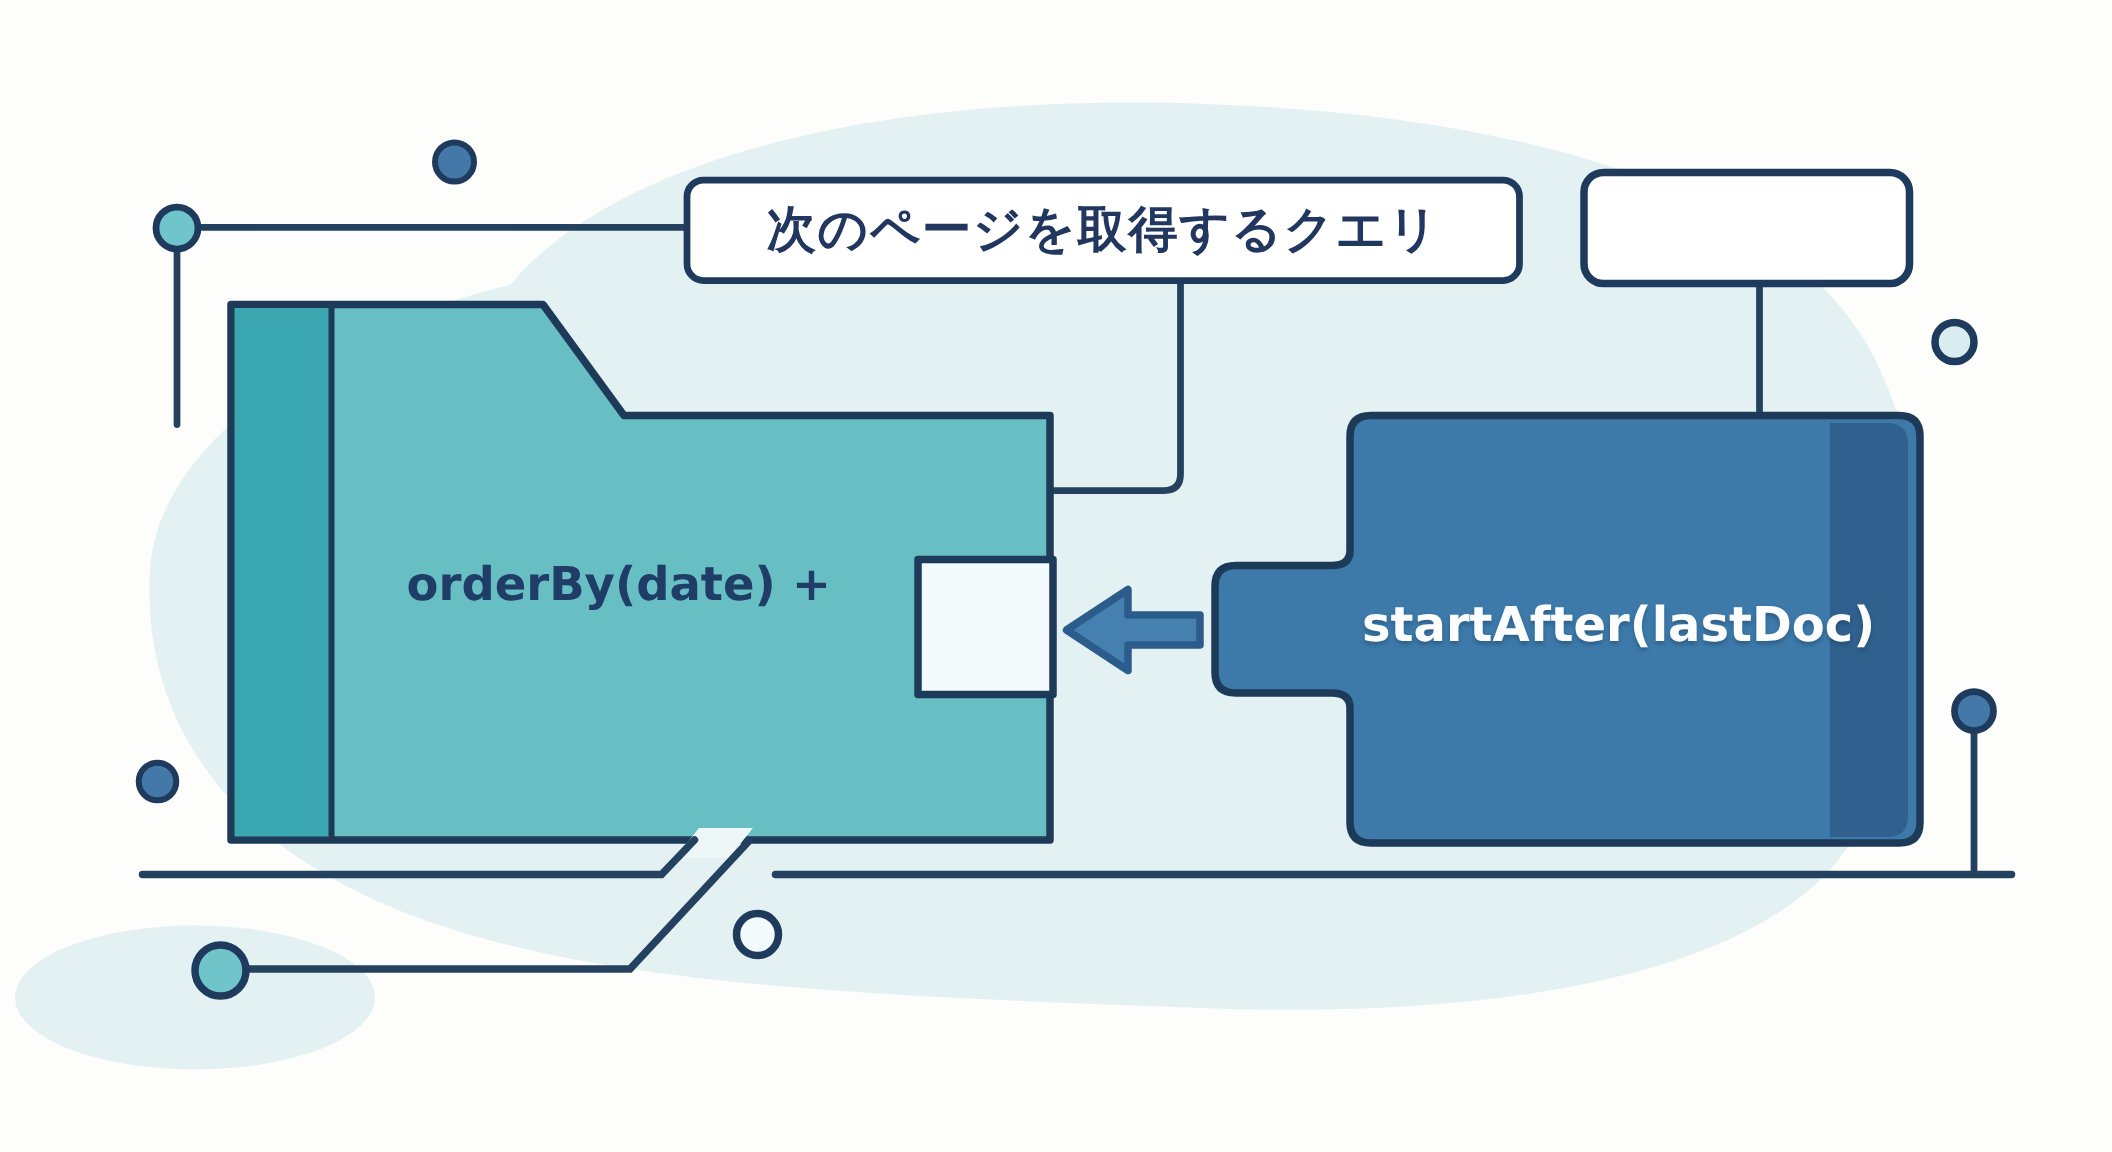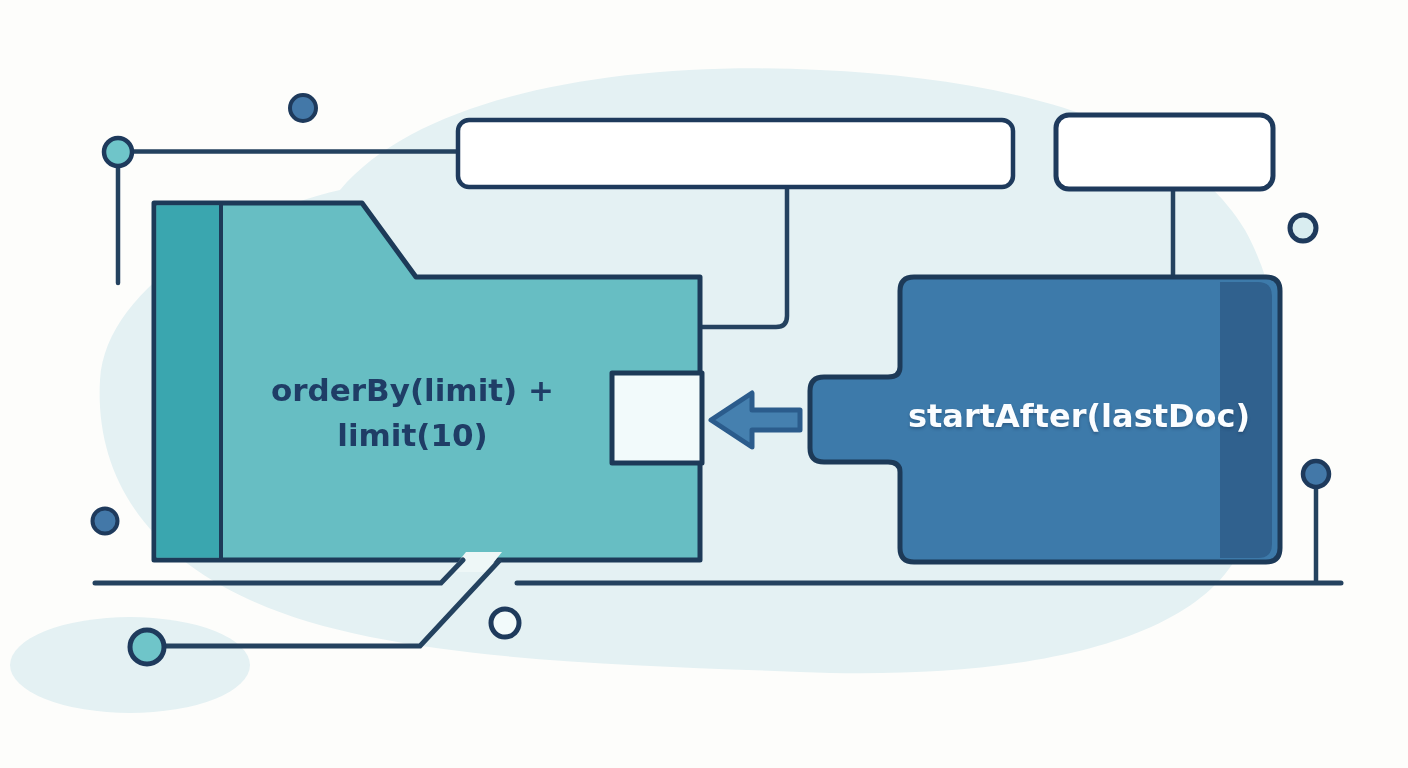--- a/index.html
+++ b/index.html
@@ -72,23 +72,23 @@
          Q 900 562 900 548 V 472 Q 900 462 888 462 H 824 Q 810 462 810 448
          V 391 Q 810 377 824 377 H 888 Q 900 377 900 367 V 291 Q 900 277 914 277 Z" stroke="#1d3a58" stroke-width="5" stroke-linejoin="round" fill="#3d7aaa"></path>
     <path d="M 1220 282 H 1258 Q 1272 282 1272 296 V 544 Q 1272 558 1258 558 H 1220 Z" fill="#30618e"></path>
 
     <polygon points="711,420 752,393 752,410 800,410 800,430 752,430 752,447" stroke="#2b5c8c" stroke-width="5" stroke-linejoin="round" fill="#4580af"></polygon>
 
     <rect x="458" y="120" width="555" height="67" rx="11" stroke="#1e3a5c" stroke-width="4.5" fill="#ffffff"></rect>
     <rect x="1056" y="115" width="217" height="74" rx="13" stroke="#1e3a5c" stroke-width="5" fill="#ffffff"></rect>
   </svg>
 
+  <div class="label title-label">次のページを取得するクエリ</div>
 
   <div class="label empty-label"></div>
 
   <div class="label teal-label">
-    <span style="display:block">orderBy(limit) +</span>
-    <span style="display:block">limit(10)</span>
+    <span style="display:block">orderBy(date) +</span>
   </div>
 
   <div class="label blue-label">startAfter(lastDoc)</div>
 
 </div>
 
 </body></html>

